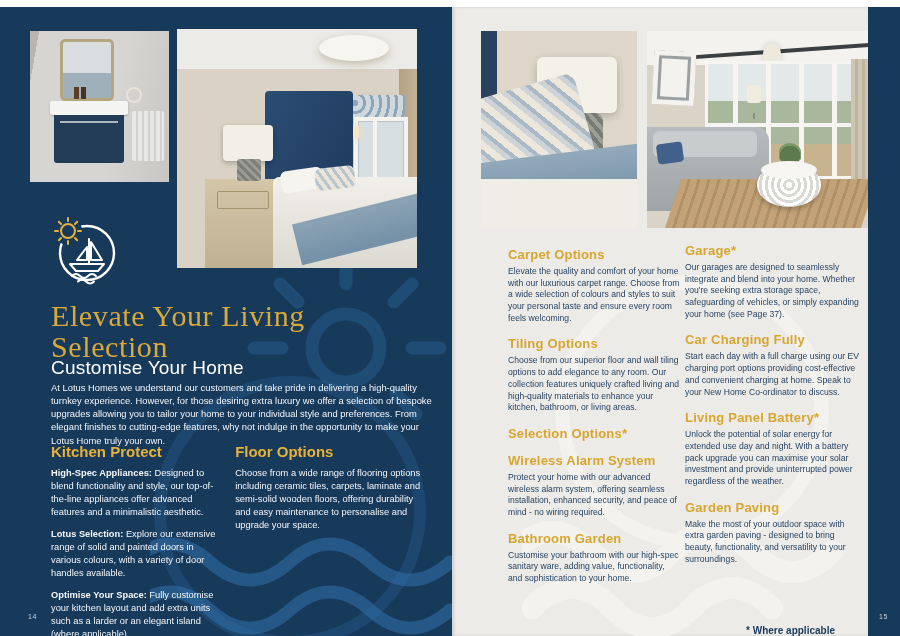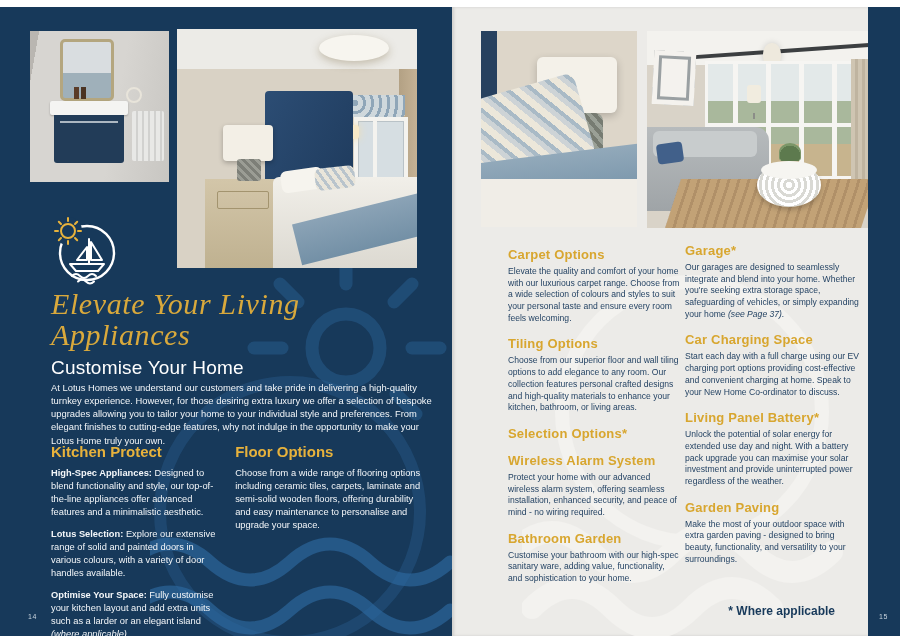--- a/index.html
+++ b/index.html
@@ -16,26 +16,26 @@
   .wm{pointer-events:none;}
   
   .title{font-family:"Liberation Serif",serif;color:#D9A93C;font-size:30px;line-height:31px;
          letter-spacing:0.6px;font-weight:400;}
   .subtitle{color:#FFFFFF;font-size:19px;font-weight:500;letter-spacing:0.2px;}
   .intro{color:#F3F6F9;font-size:9.4px;line-height:1.4;width:392px;}
   .lsec-h{color:#E7B23C;font-size:15px;font-weight:700;margin:0 0 7px 0;}
   .lbody{color:#F3F6F9;font-size:9.3px;line-height:1.4;}
   .lbody p{margin:0 0 9px 0;}
   .lead{font-weight:700;}
-  .it{font-style:italic;}
+  .it{}
   
   .rsec{margin:0 0 12px 0;}
   .rsec-h{color:#D8A62F;font-size:13px;font-weight:600;margin:0 0 4px 0;letter-spacing:0.2px;}
   .rbody{color:#1D3D5F;font-size:8.6px;line-height:1.36;margin:0;}
-  .footnote{color:#17395A;font-size:12px;font-weight:700;}
+  .footnote{color:#17395A;font-size:10px;font-weight:700;margin-top:21px;}
   
   .photo{overflow:hidden;}
   
   .ph-vanity{background:linear-gradient(100deg,#b9b6b1 0 9px,#d7d5d1 9px 60%,#c8c6c2 100%);}
   .v-mirror{left:30px;top:8px;width:48px;height:56px;border:3px solid #b4a67f;border-radius:5px;
             background:linear-gradient(180deg,#d9dde0 0 55%,#9fb0ba 55% 100%);}
   .v-sink{left:20px;top:70px;width:78px;height:14px;background:#f4f4f2;border-radius:2px;
           box-shadow:0 1px 2px rgba(0,0,0,.25);}
   .v-cab{left:24px;top:84px;width:70px;height:48px;background:#223C58;border-radius:0 0 3px 3px;}
   .v-handle{left:30px;top:90px;width:58px;height:2px;background:#cfd6dc;opacity:.8;}
@@ -188,23 +188,23 @@
       <g stroke="#FFFFFF" stroke-width="2" stroke-linejoin="round" stroke-linecap="round">
         <path d="M24 55 L58 55 L52 62 L30 62 Z"></path>
         <line x1="43" y1="30" x2="43" y2="55"></line>
         <path d="M45 33 L56 51 L45 51 Z"></path>
         <path d="M41 38 L31 51 L41 51 Z"></path>
         <path d="M26 67 q4 -4 8 0 t8 0 t8 0"></path>
         <path d="M32 72.5 q4 -4 8 0 t8 0"></path>
       </g>
     </svg>
 
-    <div class="abs title" style="left:51px;top:281px;font-style:italic;">
+    <div class="abs title" style="left:51px;top:293px;">
       <div>Elevate Your Living</div>
-      <div>Appliances</div>
+      <div>Selection</div>
     </div>
 
     <div class="abs subtitle" style="left:51px;top:350px;">Customise Your Home</div>
 
     <div class="abs intro" style="left:51px;top:374px;">At Lotus Homes we understand our customers and take pride in delivering a high-quality turnkey experience. However, for those desiring extra luxury we offer a selection of bespoke upgrades allowing you to tailor your home to your individual style and preferences. From elegant finishes to cutting-edge features, why not indulge in the opportunity to make your Lotus Home truly your own.</div>
 
     <div class="abs" style="left:51px;top:436px;width:372px;display:flex;gap:18px;">
       <div style="width:168px;">
         <div class="lsec-h">Kitchen Protect</div>
         <div class="lbody">
@@ -259,42 +259,42 @@
       <div class="abs s-plant"></div>
     </div>
 
     <div class="abs" style="left:56px;top:240px;width:172px;">
       <div class="rsec">
         <div class="rsec-h">Carpet Options</div>
         <p class="rbody">Elevate the quality and comfort of your home with our luxurious carpet range. Choose from a wide selection of colours and styles to suit your personal taste and ensure every room feels welcoming.</p>
       </div>
       <div class="rsec">
         <div class="rsec-h">Tiling Options</div>
-        <p class="rbody">Choose from our superior floor and wall tiling options to add elegance to any room. Our collection features personal crafted designs and high-quality materials to enhance your kitchen, bathroom, or living areas.</p>
+        <p class="rbody">Choose from our superior floor and wall tiling options to add elegance to any room. Our collection features uniquely crafted living and high-quality materials to enhance your kitchen, bathroom, or living areas.</p>
       </div>
       <div class="rsec">
         <div class="rsec-h">Selection Options*</div>
       </div>
       <div class="rsec">
         <div class="rsec-h">Wireless Alarm System</div>
         <p class="rbody">Protect your home with our advanced wireless alarm system, offering seamless installation, enhanced security, and peace of mind - no wiring required.</p>
       </div>
       <div class="rsec">
         <div class="rsec-h">Bathroom Garden</div>
         <p class="rbody">Customise your bathroom with our high-spec sanitary ware, adding value, functionality, and sophistication to your home.</p>
       </div>
     </div>
 
     <div class="abs" style="left:233px;top:236px;width:176px;">
       <div class="rsec">
         <div class="rsec-h">Garage*</div>
         <p class="rbody"><span>Our garages are designed to seamlessly integrate and blend into your home. Whether you're seeking extra storage space, safeguarding of vehicles, or simply expanding your home </span><span class="it">(see Page 37).</span></p>
       </div>
       <div class="rsec">
-        <div class="rsec-h">Car Charging Space</div>
+        <div class="rsec-h">Car Charging Fully</div>
         <p class="rbody">Start each day with a full charge using our EV charging port options providing cost-effective and convenient charging at home. Speak to your New Home Co-ordinator to discuss.</p>
       </div>
       <div class="rsec">
         <div class="rsec-h">Living Panel Battery*</div>
         <p class="rbody">Unlock the potential of solar energy for extended use day and night. With a battery pack upgrade you can maximise your solar investment and provide uninterrupted power regardless of the weather.</p>
       </div>
       <div class="rsec">
         <div class="rsec-h">Garden Paving</div>
         <p class="rbody">Make the most of your outdoor space with extra garden paving - designed to bring beauty, functionality, and versatility to your surroundings.</p>
       </div>

